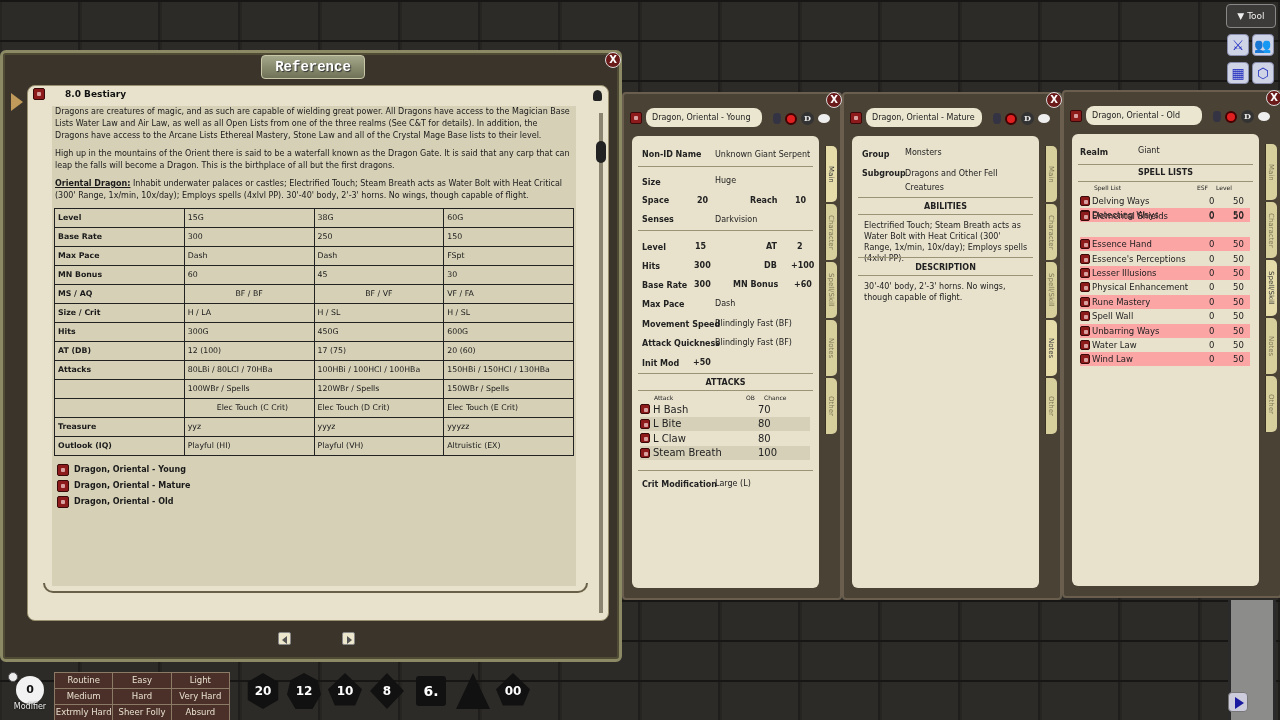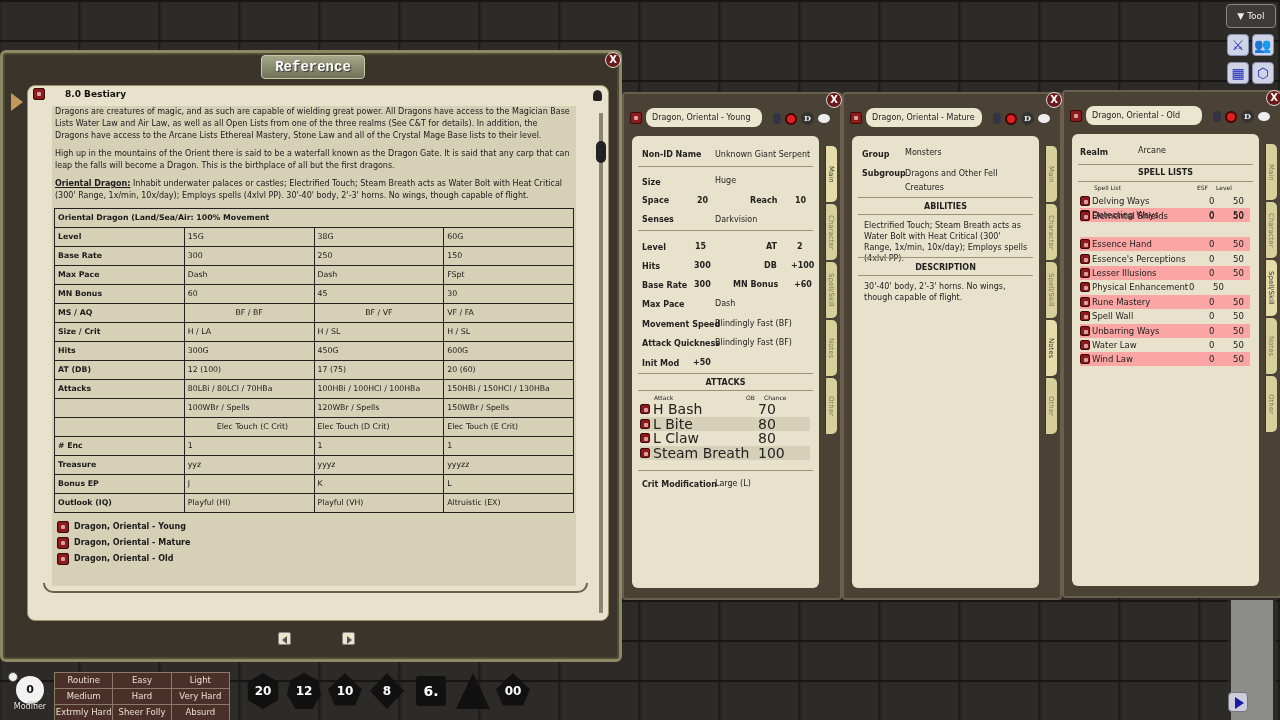--- a/index.html
+++ b/index.html
@@ -53,21 +53,21 @@
 .hi-d{width:13px;height:13px;border-radius:50%;background:#333;color:#eee;font-size:8px;line-height:13px;text-align:center;font-family:"DejaVu Serif",serif;font-weight:bold}
 .hi-chat{width:12px;height:9px;background:#eee;border-radius:50%}
 .sheet-body{position:absolute;left:8px;top:42px;width:187px;height:452px;background:#e8e2cc;border-radius:6px;font-size:8px;color:#222}
 .tabs{position:absolute;right:3px;top:52px;width:12px;display:flex;flex-direction:column;gap:2px}
 .tab{height:56px;background:#d7cf9c;border-radius:0 5px 5px 0;writing-mode:vertical-rl;font-size:7px;color:#7c7658;text-align:center;line-height:12px;border-left:1px solid #3a3125}
 .tab.active{color:#333;background:#e5dcaa}
 .row{position:absolute;font-size:8px}
 .lbl{font-weight:bold}
 .hr{position:absolute;left:6px;width:175px;height:1px;background:#9a9376}
 .section{position:absolute;left:0;width:187px;text-align:center;font-weight:bold;font-size:8px}
-.atk-row{position:absolute;left:8px;width:170px;height:14px;display:flex;align-items:center;font-size:14px}
+.atk-row{position:absolute;left:8px;width:170px;height:14px;display:flex;align-items:center;font-size:10px}
 .atk-row.alt{background:#d6d0b8}
 .atk-row .red-icon{margin-right:3px;width:10px;height:10px}
 .sp-row{position:absolute;left:8px;width:170px;height:14px;display:flex;align-items:center;font-size:8.5px}
 .sp-row.alt{background:#fca5a5}
 .sp-row .red-icon{margin-right:2px;width:10px;height:10px}
 
 
 #tool-menu{position:absolute;left:1226px;top:4px;width:50px;height:24px;background:#3d3b39;border:1px solid #888;border-radius:4px;color:#eee;font-size:9px;line-height:22px;text-align:center}
 .tool-btn{position:absolute;width:22px;height:22px;background:#cfd3e6;border-radius:4px;border:1px solid #8a8fb0;color:#1d2bbf;font-size:14px;text-align:center;line-height:20px;font-weight:bold}
 #right-rail{position:absolute;left:1228px;top:600px;width:48px;height:120px;background:#8c8d8b;border-left:3px solid #2a2a2a;border-right:3px solid #2a2a2a}
@@ -104,23 +104,20 @@
     <span class="t">8.0 Bestiary</span>
   </div>
   <div id="ref-lock"></div>
   <div id="ref-body">
     <p>Dragons are creatures of magic, and as such are capable of wielding great power. All Dragons have access to the Magician Base Lists Water Law and Air Law, as well as all Open Lists from one of the three realms (See C&amp;T for details). In addition, the Dragons have access to the Arcane Lists Ethereal Mastery, Stone Law and all of the Crystal Mage Base lists to their level.</p>
     <p>High up in the mountains of the Orient there is said to be a waterfall known as the Dragon Gate. It is said that any carp that can leap the falls will become a Dragon. This is the birthplace of all but the first dragons.</p>
     <p><b>Oriental Dragon:</b><span> Inhabit underwater palaces or castles; Electrified Touch; Steam Breath acts as Water Bolt with Heat Critical (300' Range, 1x/min, 10x/day); Employs spells (4xlvl PP). 30'-40' body, 2'-3' horns. No wings, though capable of flight.</span></p>
     <table id="ref-table">
       <tbody id="ref-tbody">
           <tr>
-            <td colspan="4" class="cap">Oriental Dragon (Land/Sea/Air: 100% Movement</td>
-          </tr>
-          <tr>
             <td>Level</td>
             <td style="width: 130px;">15G</td>
             <td style="width: 130px;">38G</td>
             <td style="width: 130px;">60G</td>
           </tr>
           <tr>
             <td>Base Rate</td>
             <td style="width: 130px;">300</td>
             <td style="width: 130px; margin-top: 28px;">250</td>
             <td style="width: 130px;">150</td>
@@ -173,36 +170,24 @@
             <td style="width: 130px;">120WBr / Spells</td>
             <td style="width: 130px;">150WBr / Spells</td>
           </tr>
           <tr>
             <td></td>
             <td style="width: 130px; padding-left: 32px;">Elec Touch (C Crit)</td>
             <td style="width: 130px;">Elec Touch (D Crit)</td>
             <td style="width: 130px;">Elec Touch (E Crit)</td>
           </tr>
           <tr>
-            <td># Enc</td>
-            <td style="width: 130px;">1</td>
-            <td style="width: 130px;">1</td>
-            <td style="width: 130px;">1</td>
-          </tr>
-          <tr>
             <td>Treasure</td>
             <td style="width: 130px;">yyz</td>
             <td style="width: 130px;">yyyz</td>
             <td style="width: 130px;">yyyzz</td>
-          </tr>
-          <tr>
-            <td>Bonus EP</td>
-            <td style="width: 130px;">J</td>
-            <td style="width: 130px;">K</td>
-            <td style="width: 130px;">L</td>
           </tr>
           <tr>
             <td>Outlook (IQ)</td>
             <td style="width: 130px;">Playful (HI)</td>
             <td style="width: 130px;">Playful (VH)</td>
             <td style="width: 130px;">Altruistic (EX)</td>
           </tr>
         </tbody>
     </table>
     <div id="ref-links">
@@ -356,21 +341,21 @@
     <div class="name-field">Dragon, Oriental - Old</div>
   </div>
   <div class="hicons">
     <span class="hi-lock"></span>
     <span class="hi-red"></span>
     <span class="hi-d">D</span>
     <span class="hi-chat"></span>
   </div>
   <div class="sheet-body">
     <div class="row lbl" style="left:8px;top:14px">Realm</div>
-    <div class="row" style="left:66px;top:12px">Arcane</div>
+    <div class="row" style="left:66px;top:12px">Giant</div>
     <div class="hr" style="top:30px"></div>
     <div class="section" style="top:34px">SPELL LISTS</div>
     <div class="hr" style="top:47px"></div>
     <div class="row" style="left:22px;top:50px;font-size:6px">Spell List</div>
     <div class="row" style="left:125px;top:50px;font-size:6px">ESF</div>
     <div class="row" style="left:144px;top:50px;font-size:6px">Level</div>
     <div id="spell-list">
         <div class="sp-row" style="top: 60px;">
           <span class="red-icon"></span>
           <span style="width:117px">Delving Ways</span>
@@ -402,21 +387,21 @@
           <span>50</span>
         </div>
         <div class="sp-row alt" style="top: 132px;">
           <span class="red-icon"></span>
           <span style="width:117px">Lesser Illusions</span>
           <span style="width:24px">0</span>
           <span>50</span>
         </div>
         <div class="sp-row" style="top: 146.4px;">
           <span class="red-icon"></span>
-          <span style="width:97px">Physical Enhancement</span>
+          <span style="width:117px">Physical Enhancement</span>
           <span style="width:24px">0</span>
           <span>50</span>
         </div>
         <div class="sp-row alt" style="top: 160.8px;">
           <span class="red-icon"></span>
           <span style="width:117px">Rune Mastery</span>
           <span style="width:24px">0</span>
           <span>50</span>
         </div>
         <div class="sp-row" style="top: 175.2px;">

